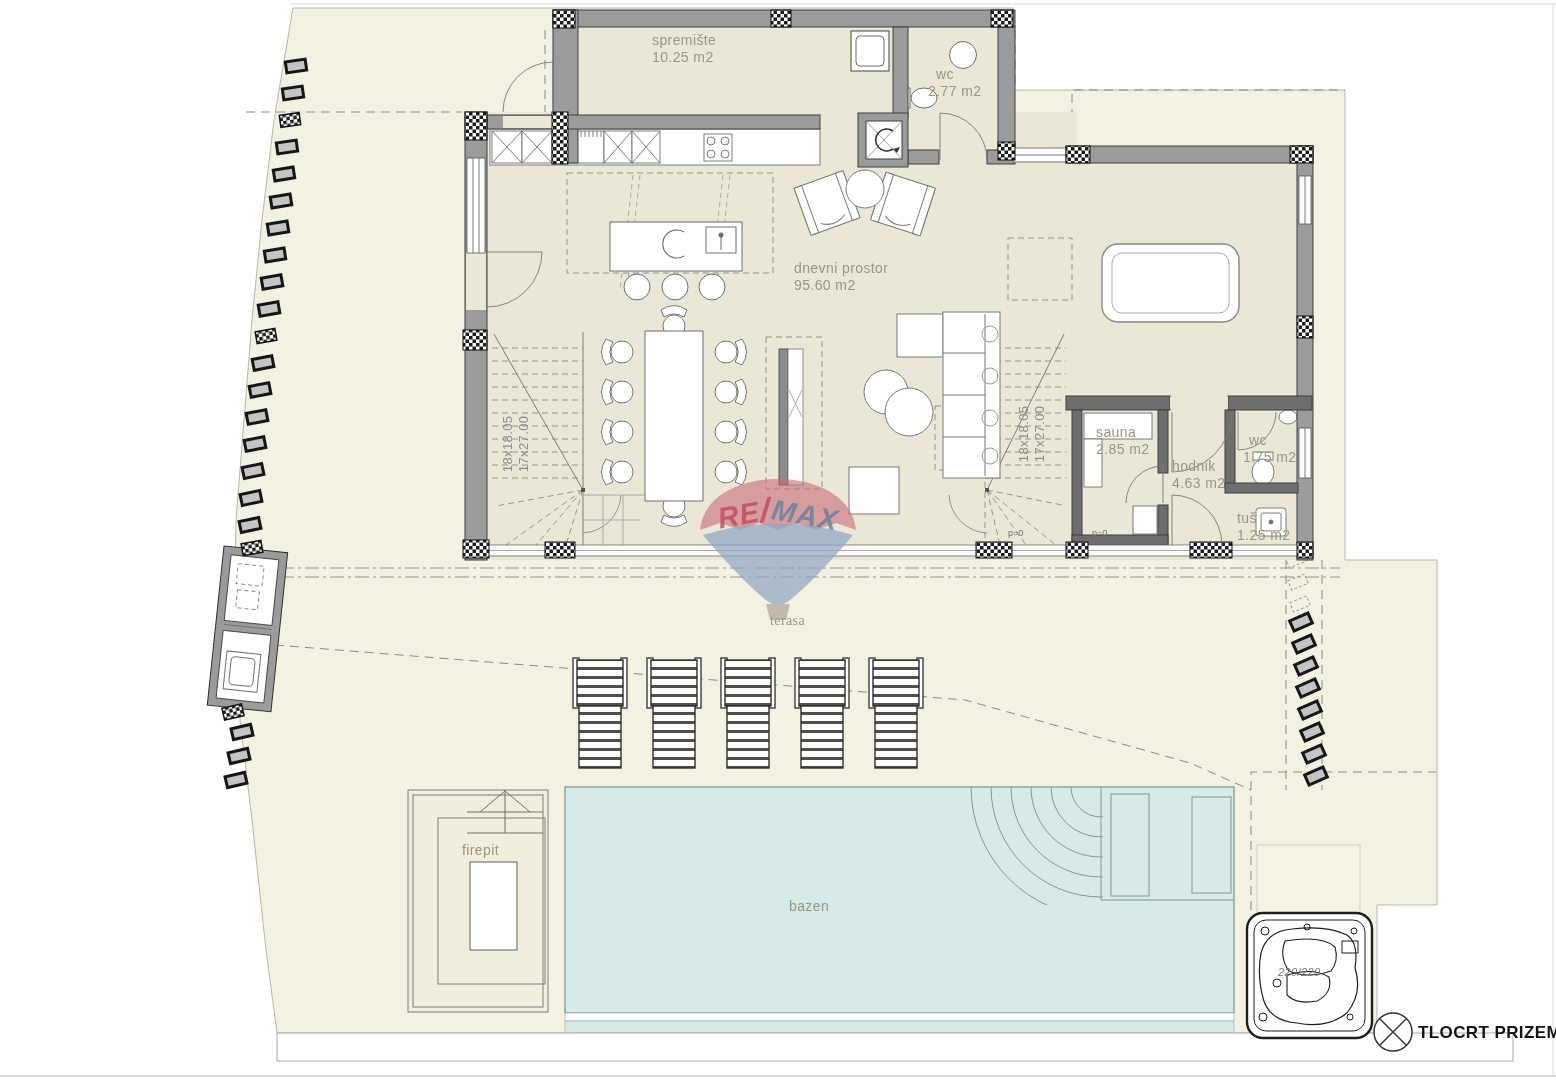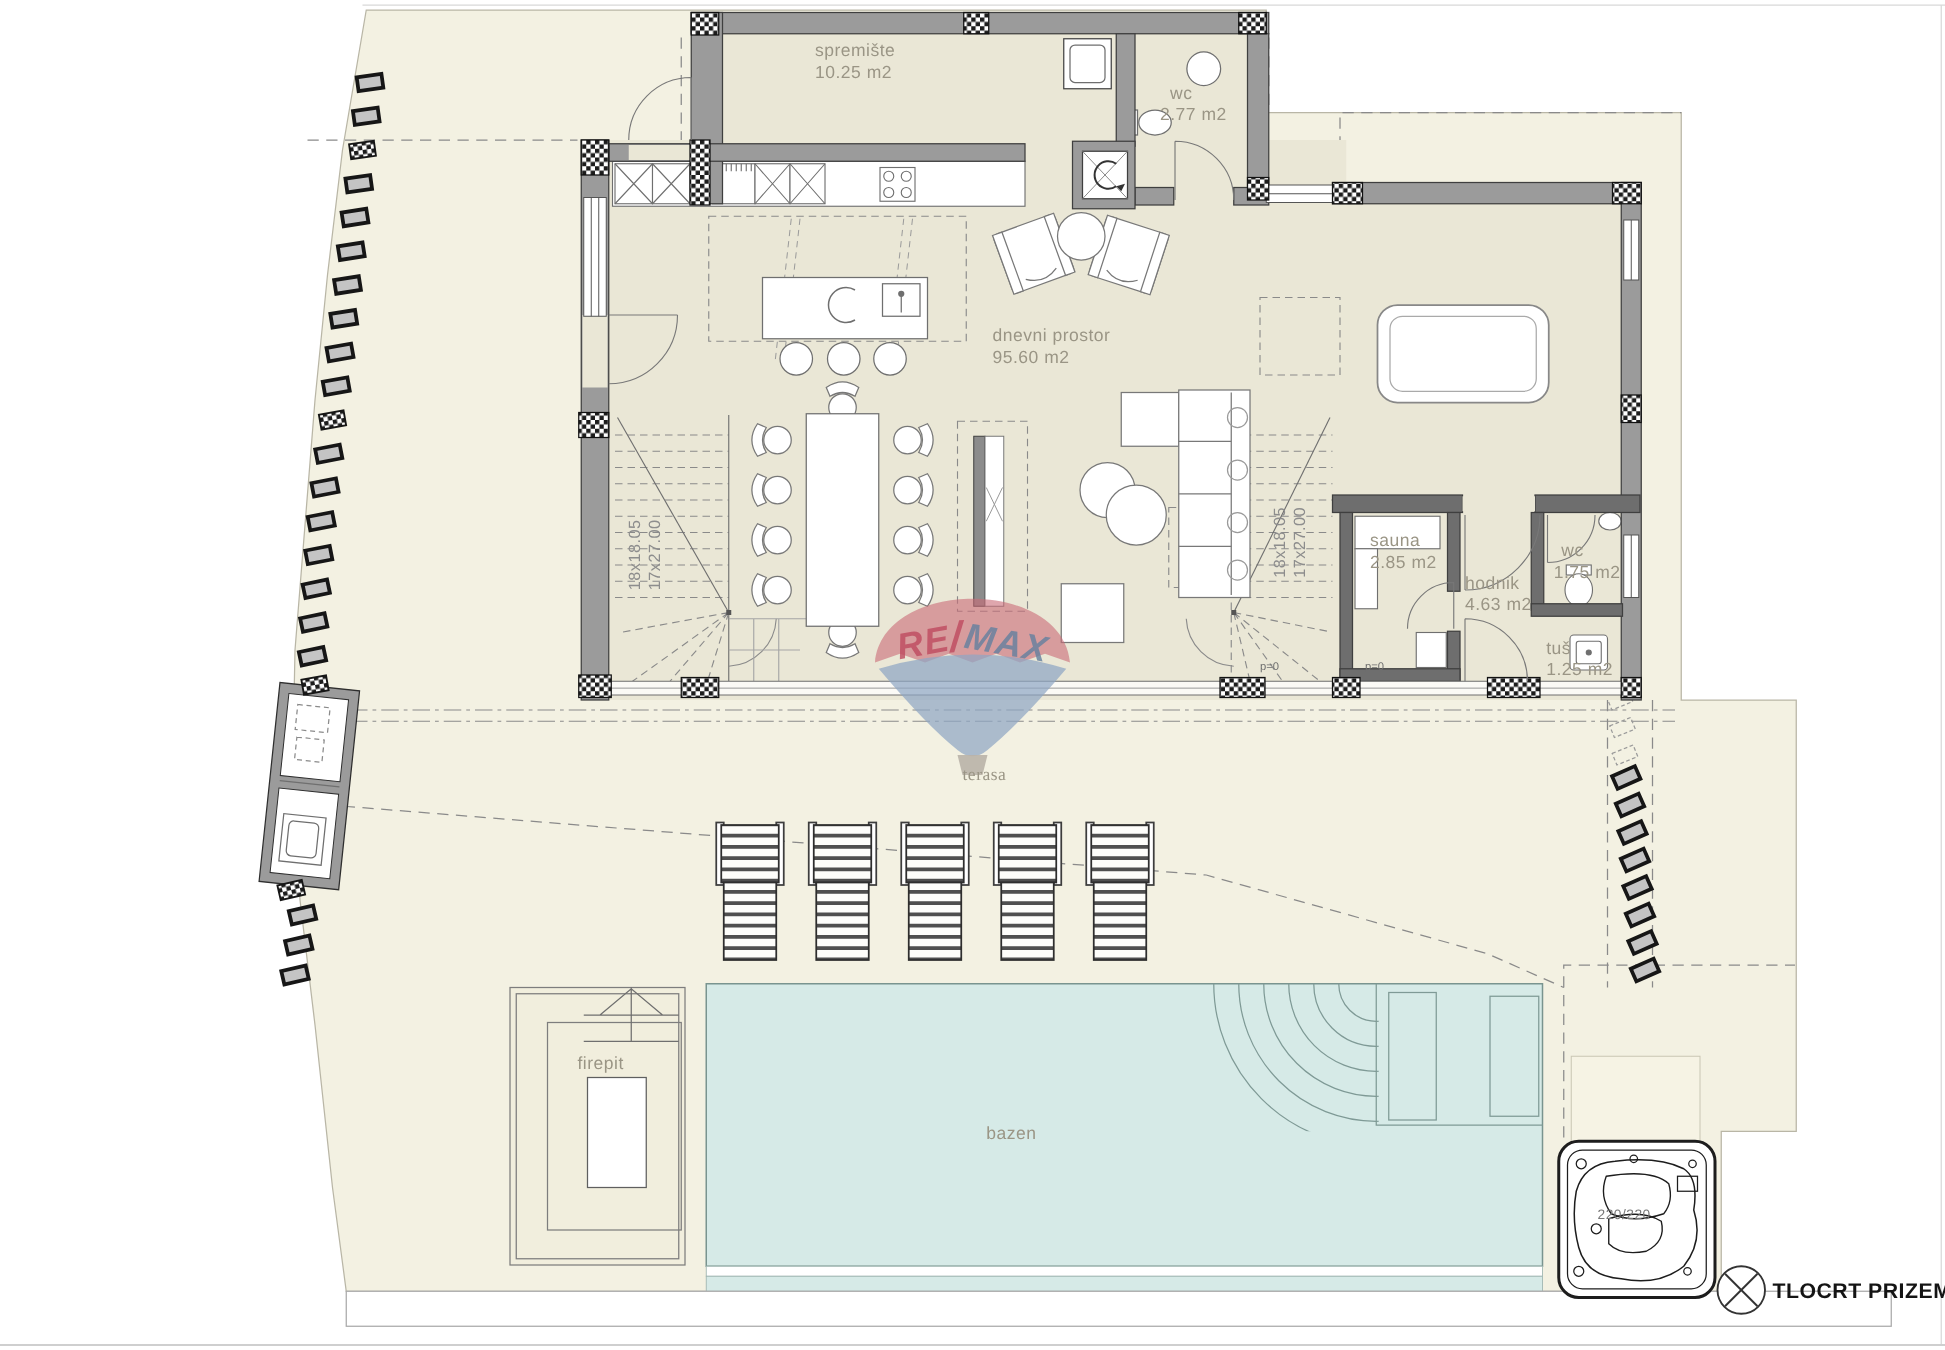--- a/index.html
+++ b/index.html
@@ -2,21 +2,21 @@
 <html><head>
 <meta charset="utf-8">
 <style>
   html,body{margin:0;padding:0;background:#fff;}
   #stage{position:relative;width:1556px;height:1080px;background:#ffffff;overflow:hidden;
          font-family:"Liberation Sans",sans-serif;}
   #plansvg{position:absolute;left:0;top:0;}
   .lbl{position:absolute;font-size:14px;line-height:1.22;color:#9a9585;letter-spacing:.4px;white-space:nowrap;}
   .lbl .nm{display:block;}
   .lbl .ar{display:block;}
-  .sm{font-size:11px;}
+  .sm{font-size:11px;font-style:italic;}
   .tiny{font-size:9px;color:#6f6f6f;letter-spacing:0;}
   .rot{transform:rotate(-90deg);transform-origin:center center;text-align:center;color:#8d8d8d;font-size:13px;}
   .ctr{text-align:left;}
   .title-block{position:absolute;font-size:17px;font-weight:bold;color:#141414;letter-spacing:.4px;white-space:nowrap;}
   .logo{position:absolute;display:flex;align-items:center;justify-content:center;width:160px;
         font-weight:bold;font-style:italic;font-size:29px;letter-spacing:1px;opacity:.8;}
   .logo .re{color:#bf4a5f;transform:rotate(-10deg) translateY(4px);}
   .logo .sl{color:#bf4a5f;font-size:34px;transform:rotate(-4deg) translateY(-1px);margin:0 1px;}
   .logo .mx{color:#64809f;transform:rotate(10deg) translateY(4px);}
 </style>

